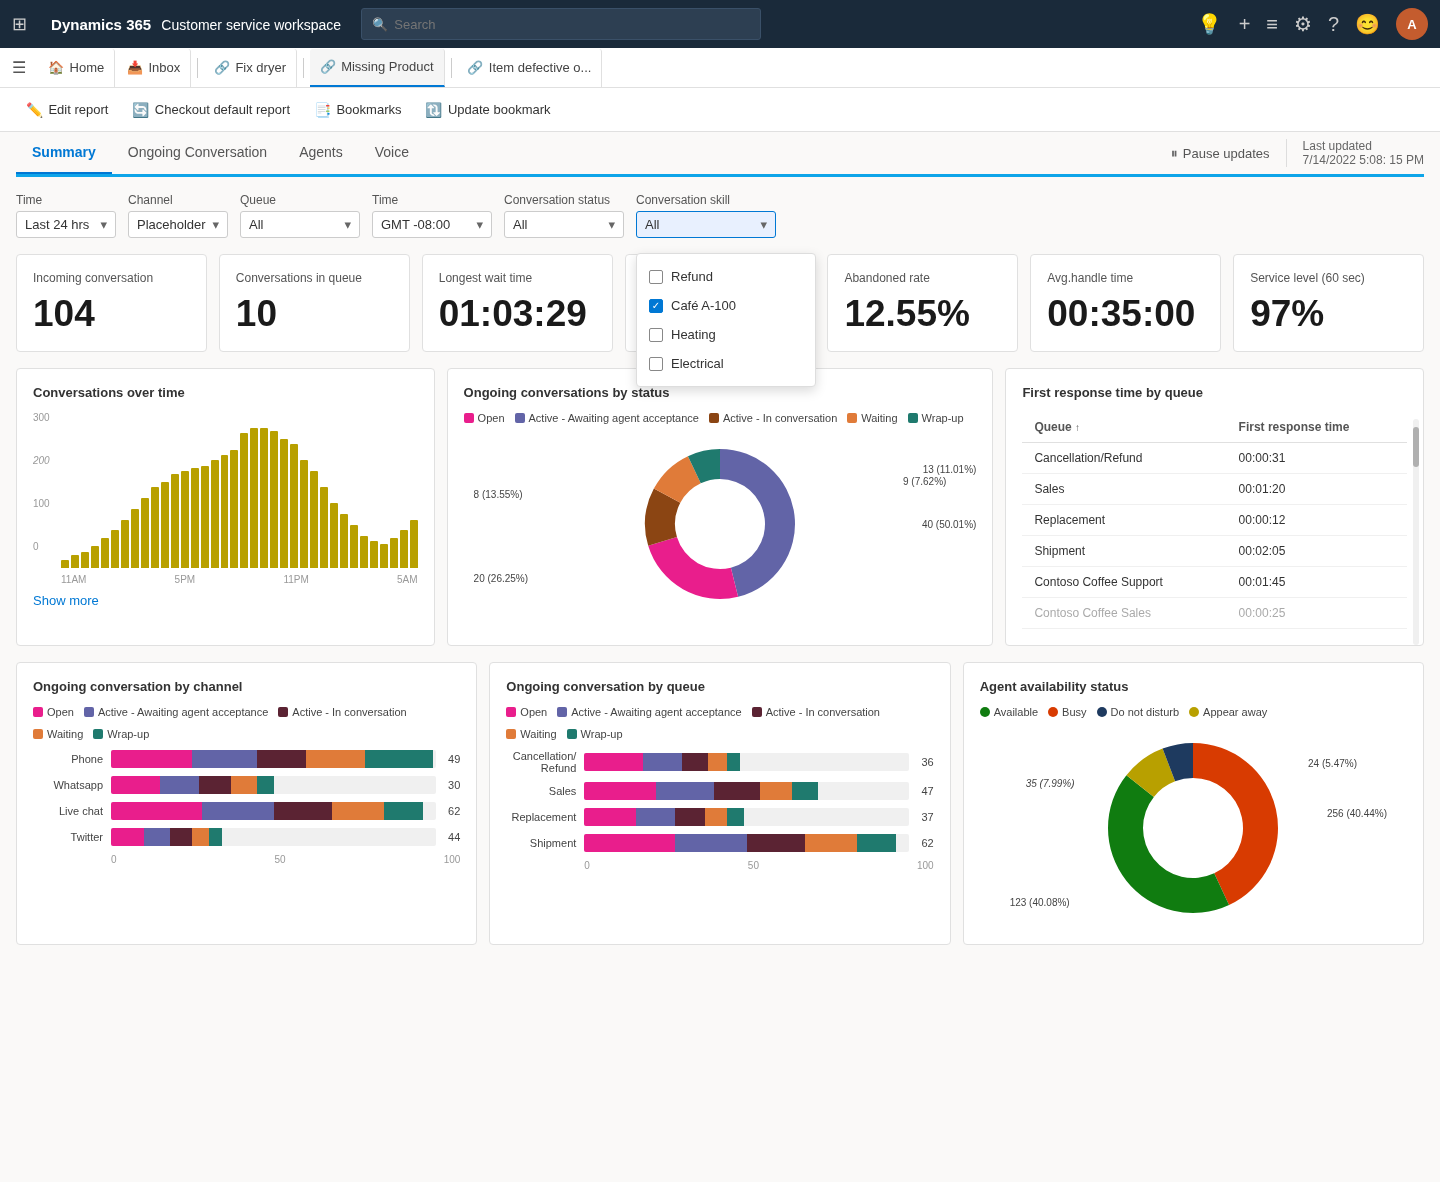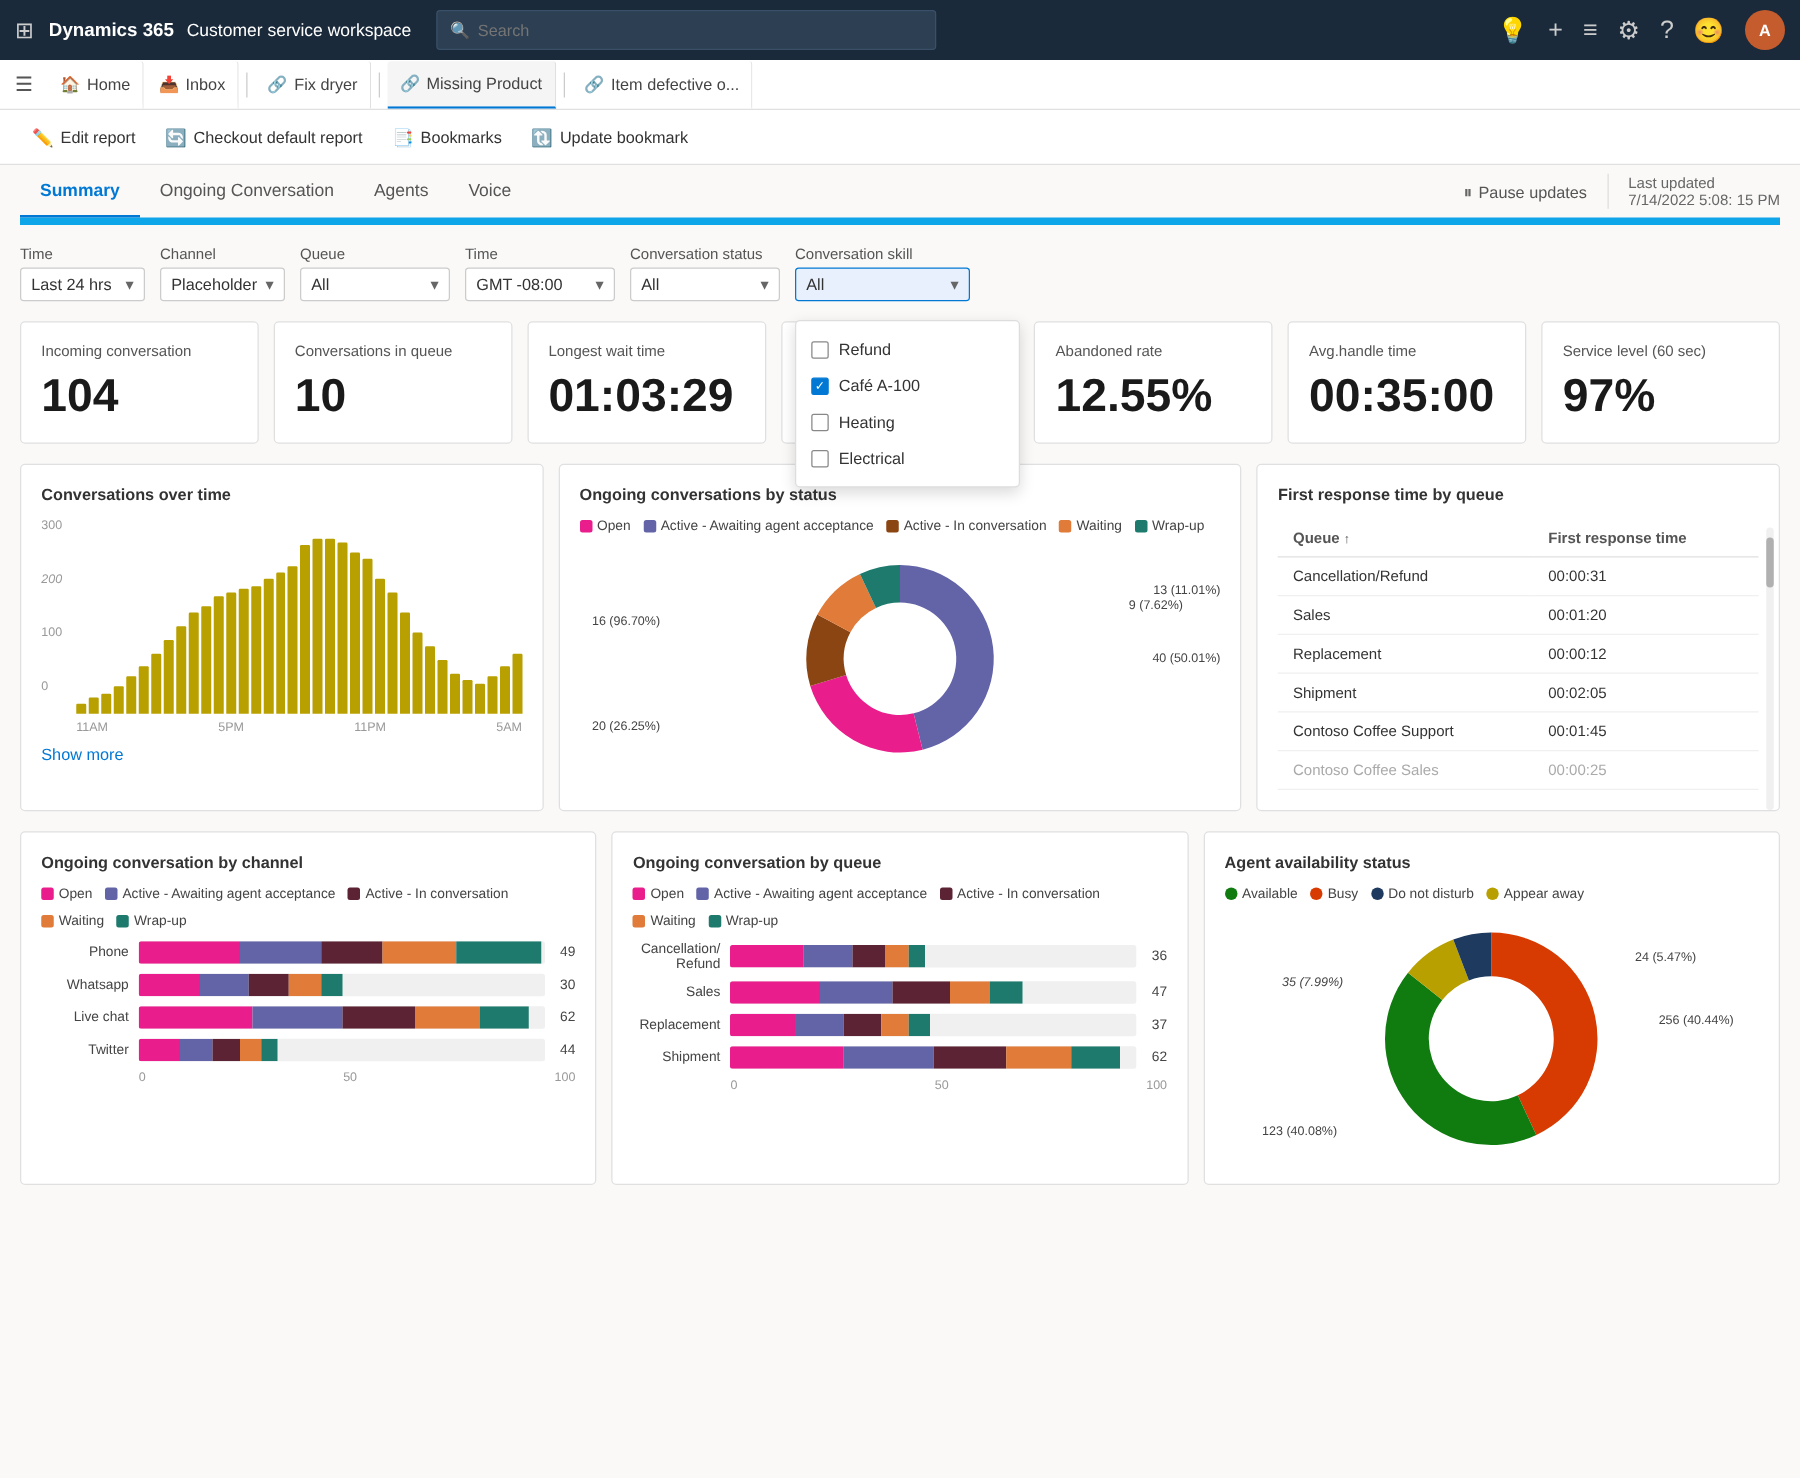--- a/index.html
+++ b/index.html
@@ -1,21 +1,21 @@
 <!DOCTYPE html>
 <html><head>
   <meta charset="utf-8">
   <style>
     * { box-sizing: border-box; margin: 0; padding: 0; }
     body { font-family: 'Segoe UI', sans-serif; font-size: 13px; background: #f5f5f5; color: #333; overflow-x: hidden; }
 
     
     .top-nav { background: #1a2a3a; display: flex; align-items: center; height: 48px; padding: 0 12px; gap: 8px; }
     .nav-grid-icon { color: #ccc; font-size: 18px; margin-right: 4px; cursor: pointer; }
-    .nav-logo { color: white; font-size: 15px; font-weight: 600; margin-right: 12px; white-space: nowrap; }
+    .nav-logo { color: white; font-size: 15px; font-weight: 600; margin-right: 12px; white-space: nowrap; margin-left: 12px; }
     .nav-search { flex: 1; max-width: 400px; background: #2d3f52; border: 1px solid #3a5068; border-radius: 3px; display: flex; align-items: center; padding: 0 10px; height: 32px; }
     .nav-search input { background: transparent; border: none; outline: none; color: #ccc; font-size: 13px; width: 100%; }
     .nav-search-icon { color: #aaa; margin-right: 6px; }
     .nav-icons { display: flex; align-items: center; gap: 16px; margin-left: auto; color: #ccc; font-size: 18px; }
     .nav-avatar { width: 32px; height: 32px; border-radius: 50%; background: #c45c2e; display: flex; align-items: center; justify-content: center; color: white; font-size: 13px; font-weight: 600; }
 
     
     .tab-bar { background: #fff; border-bottom: 1px solid #e0e0e0; display: flex; align-items: center; height: 40px; padding: 0 8px; gap: 2px; }
     .tab-hamburger { color: #555; font-size: 16px; margin-right: 6px; cursor: pointer; padding: 4px; }
     .tab-item { display: flex; align-items: center; gap: 5px; padding: 0 10px; height: 38px; border-radius: 3px 3px 0 0; cursor: pointer; font-size: 13px; color: #444; white-space: nowrap; border-right: 1px solid #e0e0e0; }
@@ -24,21 +24,21 @@
 
     
     .toolbar { background: #fff; border-bottom: 1px solid #e0e0e0; display: flex; align-items: center; height: 44px; padding: 0 16px; gap: 4px; }
     .toolbar-btn { display: flex; align-items: center; gap: 5px; padding: 5px 10px; border-radius: 3px; cursor: pointer; font-size: 13px; color: #333; border: none; background: transparent; }
     .toolbar-btn .icon { font-size: 14px; color: #666; }
 
     
     .main { padding: 0 16px 16px; background: #faf9f8; min-height: calc(100vh - 132px); }
 
     
-    .sub-tabs { display: flex; align-items: center; border-bottom: 6px solid #0ea5e9; padding: 0; margin-bottom: 16px; background: #faf9f8; }
+    .sub-tabs { display: flex; align-items: center; border-bottom: 3px solid #0ea5e9; padding: 0; margin-bottom: 16px; background: #faf9f8; }
     .sub-tab { padding: 12px 16px; cursor: pointer; font-size: 14px; color: #555; border-bottom: 2px solid transparent; }
     .sub-tab.active { color: #0078d4; border-bottom: 2px solid #0078d4; font-weight: 600; }
     .sub-tab-right { margin-left: auto; display: flex; align-items: center; gap: 16px; }
     .pause-btn { display: flex; align-items: center; gap: 5px; color: #555; font-size: 13px; cursor: pointer; }
     .last-updated { font-size: 12px; color: #666; border-left: 1px solid #ddd; padding-left: 16px; }
 
     
     .filters-row { display: flex; gap: 12px; margin-bottom: 16px; flex-wrap: wrap; align-items: flex-end; }
     .filter-group { display: flex; flex-direction: column; gap: 4px; }
     .filter-label { font-size: 12px; color: #555; font-weight: 500; }
@@ -367,21 +367,21 @@
         <svg width="200" height="180" viewBox="0 0 200 180" id="status-donut">
             <path d="M 100 45 L 100 15 A 75 75 0 0 1 118.11415637959622 162.77964920673588 L 110.86849382775773 133.66778952404155 A 45 45 0 0 0 100 45 Z" fill="#6264a7"></path>
             <path d="M 110.86849382775773 133.66778952404155 L 118.11415637959622 162.77964920673588 A 75 75 0 0 1 28.21293882705939 111.71676421920361 L 56.92776329623563 103.03005853152217 A 45 45 0 0 0 110.86849382775773 133.66778952404155 Z" fill="#e91e8c"></path>
             <path d="M 56.92776329623563 103.03005853152217 L 28.21293882705939 111.71676421920361 A 75 75 0 0 1 33.87255665082398 54.614109646618815 L 60.32353399049439 68.76846578797128 A 45 45 0 0 0 56.92776329623563 103.03005853152217 Z" fill="#8b4513"></path>
             <path d="M 60.32353399049439 68.76846578797128 L 33.87255665082398 54.614109646618815 A 75 75 0 0 1 67.9517835166191 22.19209618168135 L 80.77107010997146 49.31525770900881 A 45 45 0 0 0 60.32353399049439 68.76846578797128 Z" fill="#e07b39"></path>
             <path d="M 80.77107010997146 49.31525770900881 L 67.9517835166191 22.19209618168135 A 75 75 0 0 1 99.99999999999999 15 L 99.99999999999999 45 A 45 45 0 0 0 80.77107010997146 49.31525770900881 Z" fill="#1f7a6e"></path>
           </svg>
 
         <div style="position:absolute; top:10px; right:30px; font-size:10px; color:#444;margin-top:32px;">9 (7.62%)</div>
         <div style="position:absolute; top:30px; right:0px; font-size:10px; color:#444;">13 (11.01%)</div>
-        <div style="position:absolute; top:55px; left:10px; font-size:10px; color:#444;">16 (96.70%)</div>
+        <div style="position:absolute; top:55px; left:10px; font-size:10px; color:#444;">8 (13.55%)</div>
         <div style="position:absolute; bottom:30px; left:10px; font-size:10px; color:#444;">20 (26.25%)</div>
         <div style="position:absolute; top:50%; right:0px; transform:translateY(-50%); font-size:10px; color:#444;">40 (50.01%)</div>
       </div>
     </div>
 
     <div class="chart-card right" style="position:relative; overflow:hidden;">
       <div class="chart-title">First response time by queue</div>
       <div class="table-scroll scrollbar-thin" style="max-height:230px; overflow-y:scroll;">
         <table class="resp-table">
           <thead>

